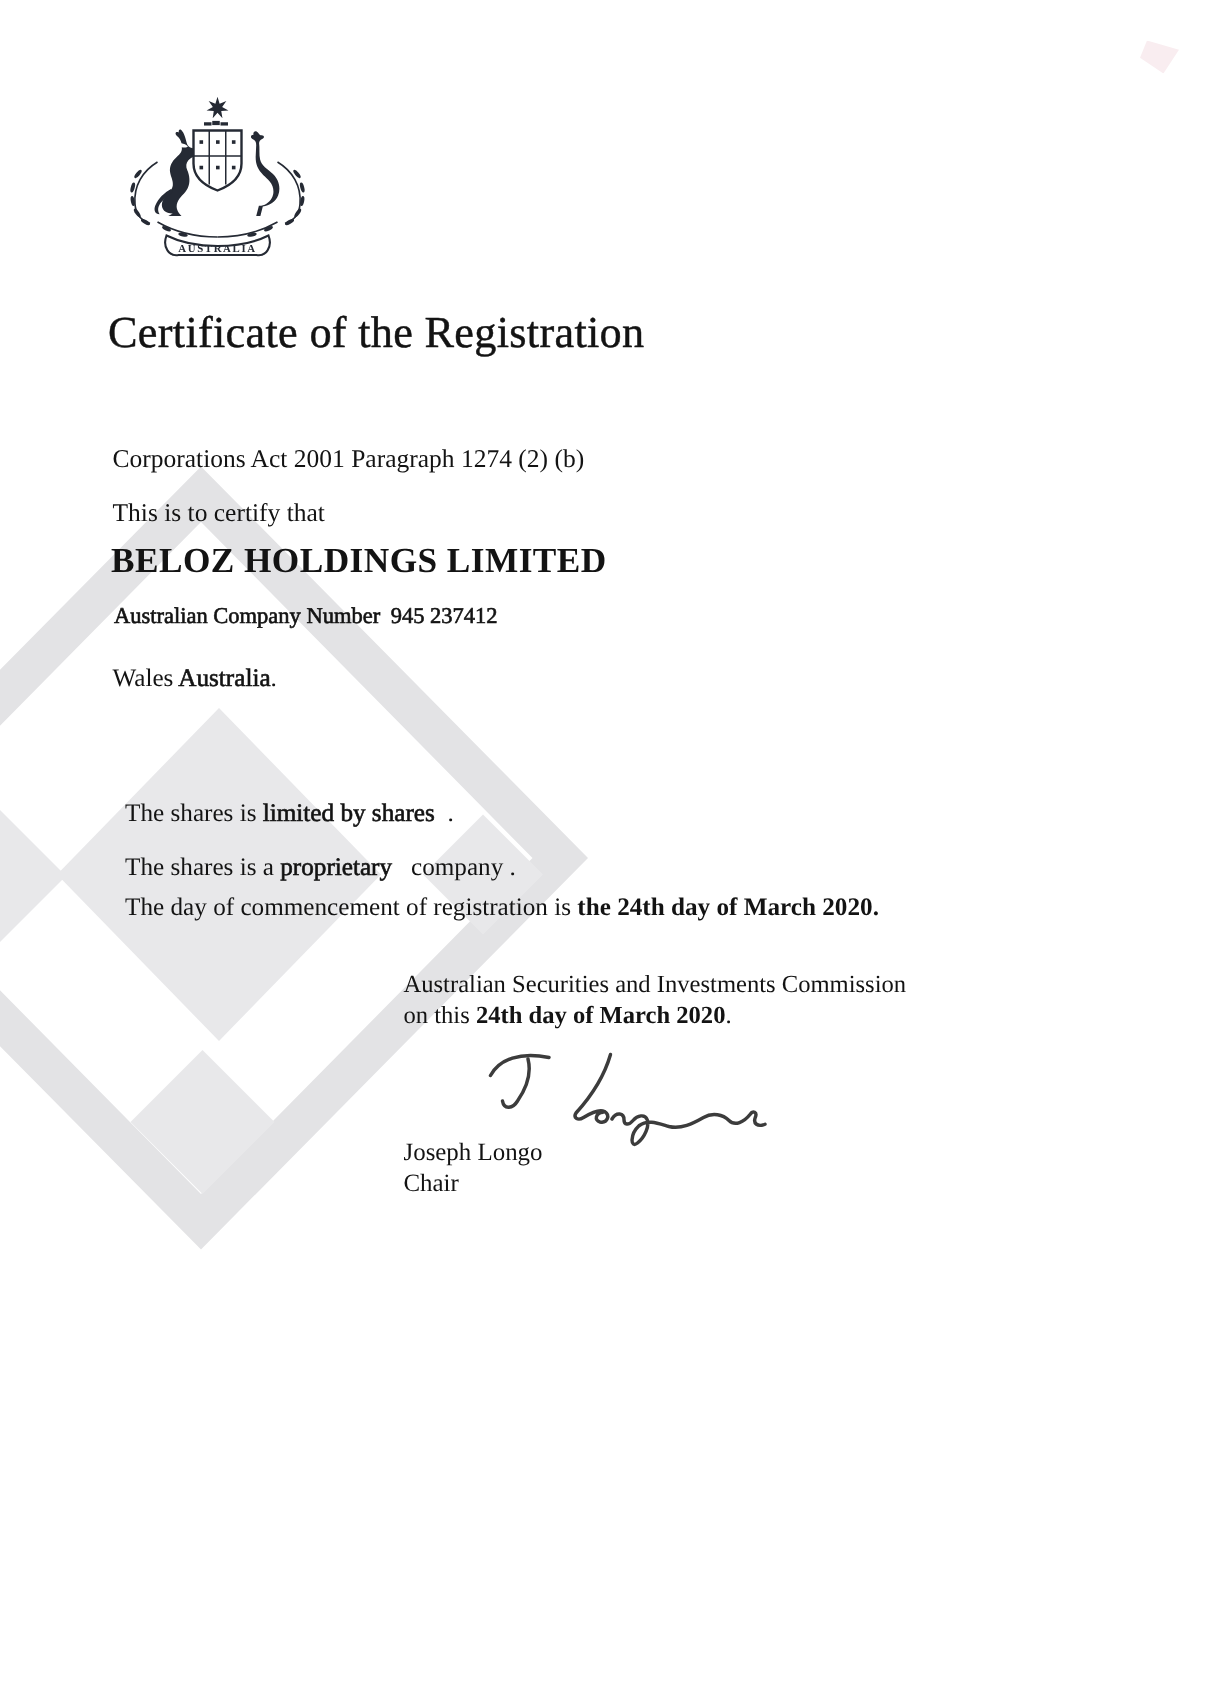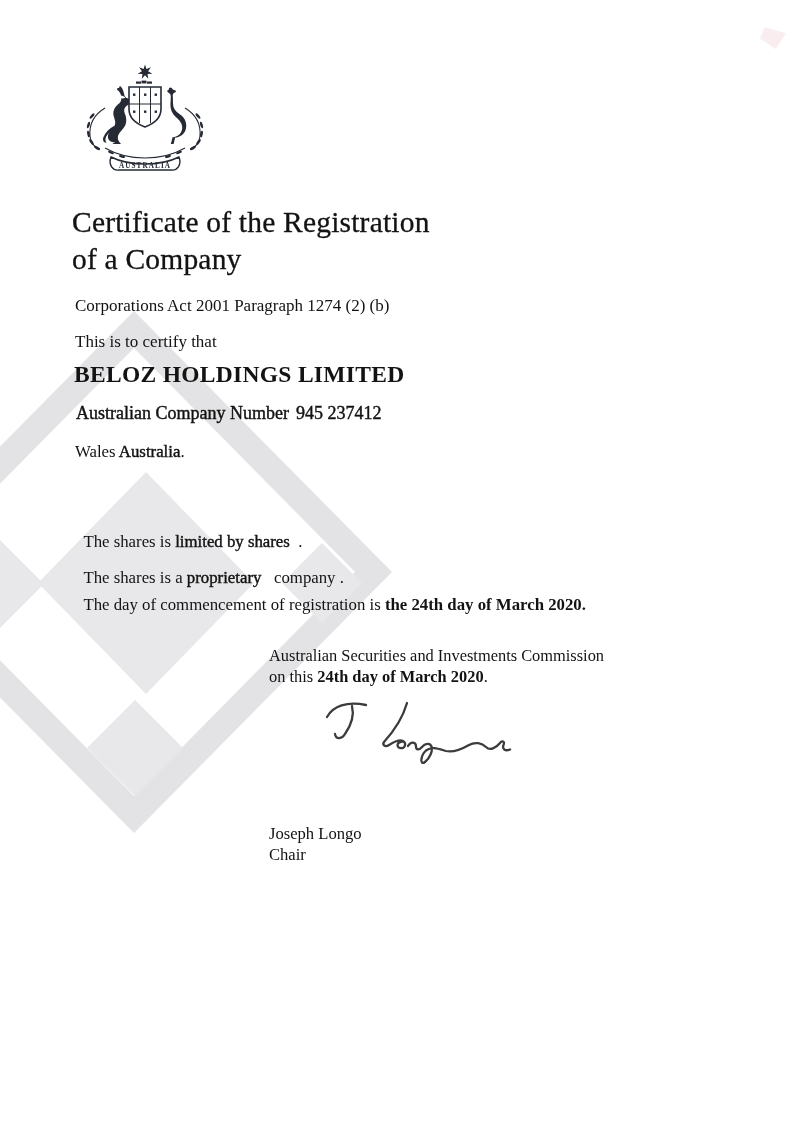--- a/index.html
+++ b/index.html
@@ -12,29 +12,29 @@
   .abs{position:absolute;}
   .layer{z-index:2;}
   
   .title{
     left:72px;top:204px;font-size:29.5px;line-height:37px;font-weight:400;
     -webkit-text-stroke:0.3px currentColor;letter-spacing:0.2px;
   }
   .act-line{left:75px;top:296px;font-size:17px;}
   .certify-line{left:75px;top:332px;font-size:17px;}
   .company-name{left:74px;top:361px;font-size:23.5px;font-weight:700;letter-spacing:0.3px;}
-  .acn-line{left:76px;top:403px;font-size:18px;}
+  .acn-line{left:76px;top:403px;font-size:15px;}
   .acn-line .num{margin-left:7px;}
   .reg-par{left:75px;top:441px;font-size:16.8px;line-height:21.5px;width:600px;}
   .statement{font-size:16.8px;white-space:pre-wrap;}
   .st1{left:75px;top:512px;}
   .st2{left:75px;top:548px;}
   .st3{left:75px;top:575px;}
   .issued-block{left:269px;top:646px;font-size:16.4px;line-height:20.6px;}
-  .name-block{left:269px;top:824px;font-size:16.6px;line-height:20.5px;}
+  .name-block{left:269px;top:758px;font-size:16.6px;line-height:20.5px;}
   
   .val{-webkit-text-stroke:0.42px currentColor;}
   .bold{font-weight:700;}
   .pre{white-space:pre-wrap;}
   
   .watermark{left:0;top:0;z-index:0;pointer-events:none;}
   .coat{left:75px;top:64px;z-index:2;}
   .signature{left:316px;top:698px;z-index:2;}
   .corner-mark{
     left:760px;top:27px;width:26px;height:22px;z-index:1;
@@ -107,21 +107,20 @@
   </g>
 
   <g>
     <path d="M36,93 C33,101 38,107 44,106 L96,106 C102,107 107,101 104,93 C93,98.5 81,100 70,100 C59,100 47,98.5 36,93 Z" fill="#ffffff" stroke="#252a34" stroke-width="1.4"></path>
     <text x="70" y="104" text-anchor="middle" font-size="7.2" font-weight="bold" letter-spacing="1.1" fill="#252a34" font-family="Liberation Serif, serif">AUSTRALIA</text>
   </g>
 </svg>
 
 <div class="abs layer title">
   <div>Certificate of the Registration</div>
-  <div>of a Company</div>
 </div>
 
 <div class="abs layer act-line">Corporations Act 2001 Paragraph 1274 (2) (b)</div>
 
 <div class="abs layer certify-line">This is to certify that</div>
 
 <div class="abs layer company-name">BELOZ HOLDINGS LIMITED</div>
 
 <div class="abs layer acn-line">
   <span class="val">Australian Company Number</span><span class="val num">945 237412</span>

